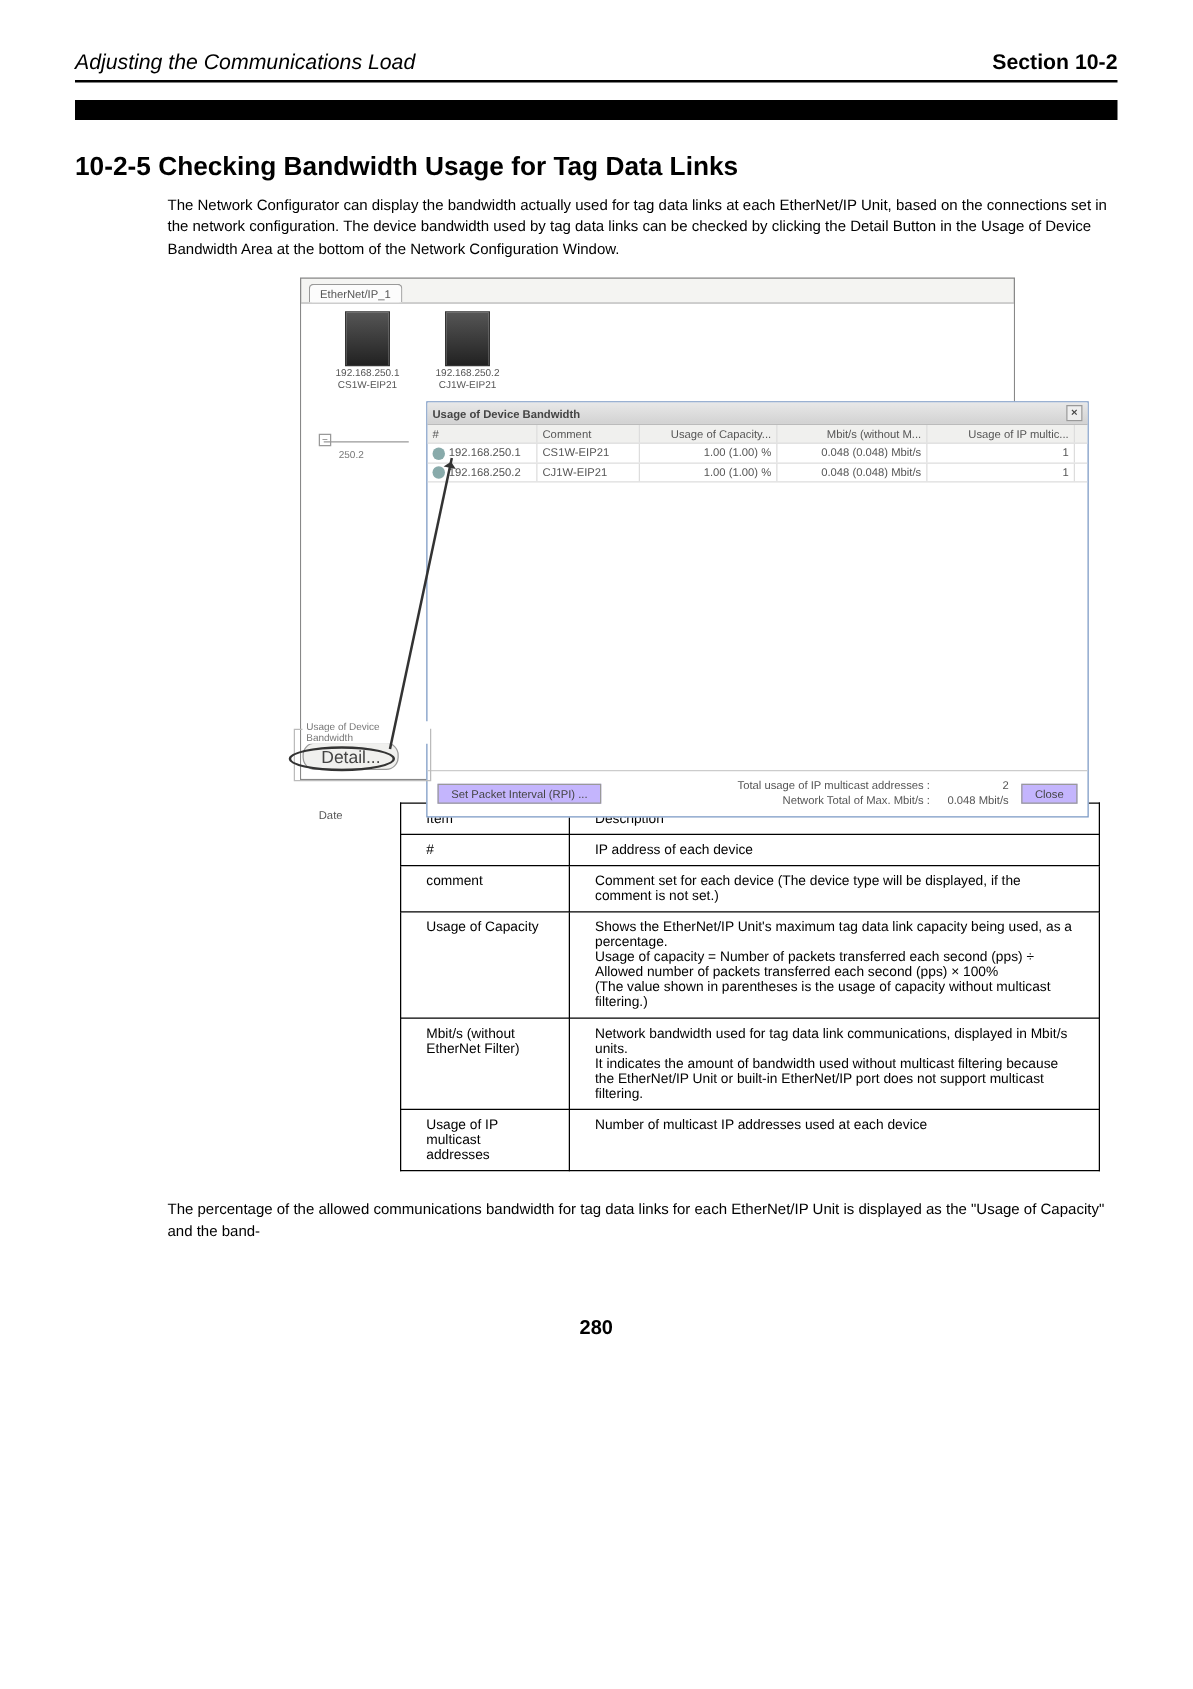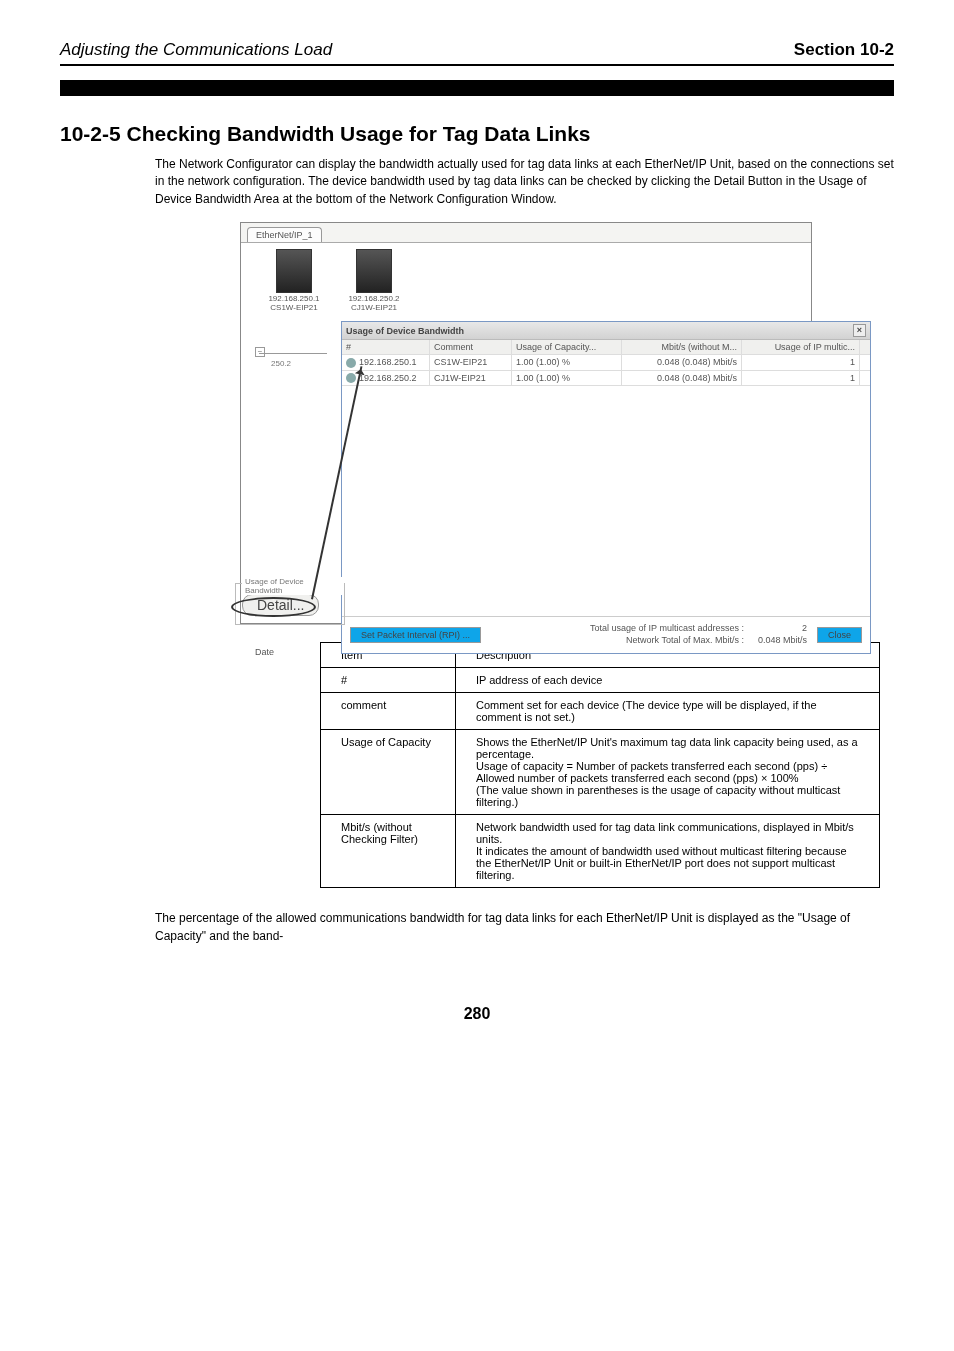--- a/index.html
+++ b/index.html
@@ -3,44 +3,44 @@
 <meta charset="utf-8">
 <style>
   * { box-sizing: border-box; margin: 0; padding: 0; }
   html, body { width: 954px; background: #fff; font-family: Arial, Helvetica, sans-serif; color: #000; }
   .page { width: 954px; padding: 40px 60px 60px 60px; }
   .hdr-row { display: flex; justify-content: space-between; align-items: flex-end; border-bottom: 2px solid #000; padding-bottom: 4px; margin-bottom: 14px; }
   .hdr-left { font-size: 17px; font-style: italic; font-weight: normal; }
   .hdr-right { font-size: 17px; font-weight: bold; }
   .black-bar { height: 16px; background: #000; width: 100%; margin-bottom: 26px; }
   .sect-title { font-size: 21px; font-weight: bold; margin-bottom: 10px; }
-  .body-text { font-size: 12px; line-height: 1.45; margin-left: 95px; margin-bottom: 14px; }
+  .body-text { font-size: 12px; line-height: 1.45; margin-left: 74px; margin-bottom: 14px; }
   .sub-head { font-size: 14px; font-weight: bold; margin-left: 100px; margin-bottom: 10px; }
   .screenshot-wrap { margin-left: 180px; margin-bottom: 18px; position: relative; }
   .net-window { width: 572px; border: 1px solid #888; background: #f4f4f2; font-size: 9px; color: #555; }
   .tab { display: inline-block; border: 1px solid #999; border-bottom: none; padding: 2px 8px; background: #fcfcfc; border-radius: 4px 4px 0 0; margin-left: 6px; }
   .tab-row { padding-top: 4px; border-bottom: 1px solid #aaa; }
   .net-canvas { height: 380px; position: relative; background: #fff; }
   .dev { position: absolute; width: 70px; text-align: center; }
   .dev-icon { width: 36px; height: 44px; background: linear-gradient(#555,#222); margin: 0 auto 2px; border: 1px solid #333; }
   .dev-label { font-size: 8px; line-height: 1.1; color: #555; }
   .sub-line { position: absolute; left: 18px; top: 110px; width: 68px; border-top: 1px solid #999; }
   .sub-node { position: absolute; left: 14px; top: 104px; width: 10px; height: 10px; border: 1px solid #999; text-align:center; line-height:8px; font-size:8px; color:#777; }
   .sub-lbl { position: absolute; left: 30px; top: 116px; font-size: 8px; color:#777; }
   .dialog { position: absolute; left: 100px; top: 78px; width: 530px; border: 1px solid #7a98c4; background: #fff; font-size: 9px; }
   .dlg-title { background: linear-gradient(#e8e8e8,#d2d2d2); border-bottom: 1px solid #bbb; padding: 2px 4px; display:flex; justify-content:space-between; align-items:center; font-weight:bold; color:#444; }
   .dlg-close { width:13px; height:13px; border:1px solid #999; text-align:center; line-height:11px; font-size:9px; background:#eee; }
   .grid-head, .grid-row { display:flex; border-bottom:1px solid #ddd; }
   .grid-head div, .grid-row div { border-right:1px solid #ddd; padding: 2px 4px; overflow:hidden; white-space:nowrap; }
   .grid-head { background:#f0f0ee; color:#555; }
-  .c-ip{width:88px} .c-cm{width:82px} .c-uc{width:110px;text-align:left} .c-mb{width:120px;text-align:right} .c-mu{width:118px;text-align:right;border-right:none}
+  .c-ip{width:88px} .c-cm{width:82px} .c-uc{width:110px;text-align:right} .c-mb{width:120px;text-align:right} .c-mu{width:118px;text-align:right;border-right:none}
   .rowicon { display:inline-block; width:10px; height:10px; background:#8aa; border-radius:50%; margin-right:3px; vertical-align:middle; }
   .dlg-body { height: 276px; overflow:hidden; }
   .dlg-foot { border-top:1px solid #ccc; padding:6px 8px; display:flex; align-items:center; justify-content:space-between; }
-  .winbtn { border:1px solid #999; background:#0ea5e9; padding:2px 10px; font-size:9px; color:#444; }
+  .winbtn { border:1px solid #999; background:#c4b5fd; padding:2px 10px; font-size:9px; color:#444; }
   .foot-mid { font-size:9px; color:#555; text-align:right; line-height:1.3; flex:1; margin: 0 14px; }
   .foot-right { font-size:9px; color:#555; text-align:right; line-height:1.3; margin-right:10px; }
   .groupbox { position:absolute; left: -6px; top: 340px; width: 110px; border:1px solid #bbb; padding: 10px 6px 8px; }
   .groupbox-legend { position:absolute; top:-7px; left:6px; background:#fff; padding:0 3px; font-size:8px; color:#777; }
   .detail-btn { border:1px solid #999; background:#f0f0ee; padding:2px 14px; font-size:14px; color:#444; display:inline-block; border-radius:10px;text-align:right; }
   .detail-oval { position:absolute; left:-10px; top:354px; width:85px; height:20px; border:2px solid #333; border-radius:50%; pointer-events:none; }
   .arrow { position:absolute; left:70px; top:118px; width:2px; height:238px; background:#333; transform: rotate(12deg); transform-origin: bottom left; }
   .arrow::before { content:""; position:absolute; top:-2px; left:-4px; border:5px solid transparent; border-bottom-color:#333; }
   .date-txt { position:absolute; left: 14px; top: 404px; font-size:9px; color:#555; }
 
@@ -150,23 +150,27 @@
       <td>comment</td>
       <td>Comment set for each device (The device type will be displayed, if the comment is not set.)</td>
     </tr>
     <tr>
       <td>Usage of Capacity</td>
       <td style="white-space:pre-line">Shows the EtherNet/IP Unit's maximum tag data link capacity being used, as a percentage.
 Usage of capacity = Number of packets transferred each second (pps) ÷ Allowed number of packets transferred each second (pps) × 100%
 (The value shown in parentheses is the usage of capacity without multicast filtering.)</td>
     </tr>
     <tr>
-      <td>Mbit/s (without Checking Filter)</td>
+      <td>Mbit/s (without EtherNet Filter)</td>
       <td style="white-space:pre-line">Network bandwidth used for tag data link communications, displayed in Mbit/s units.
 It indicates the amount of bandwidth used without multicast filtering because the EtherNet/IP Unit or built-in EtherNet/IP port does not support multicast filtering.</td>
+    </tr>
+    <tr>
+      <td>Usage of IP multicast addresses</td>
+      <td>Number of multicast IP addresses used at each device</td>
     </tr>
   </tbody>
     </table>
 
   <div style="height:22px"></div>
   <div class="body-text">The percentage of the allowed communications bandwidth for tag data links for each EtherNet/IP Unit is displayed as the "Usage of Capacity" and the band-</div>
 
   <div class="footer-page">280</div>
 </div>
 

